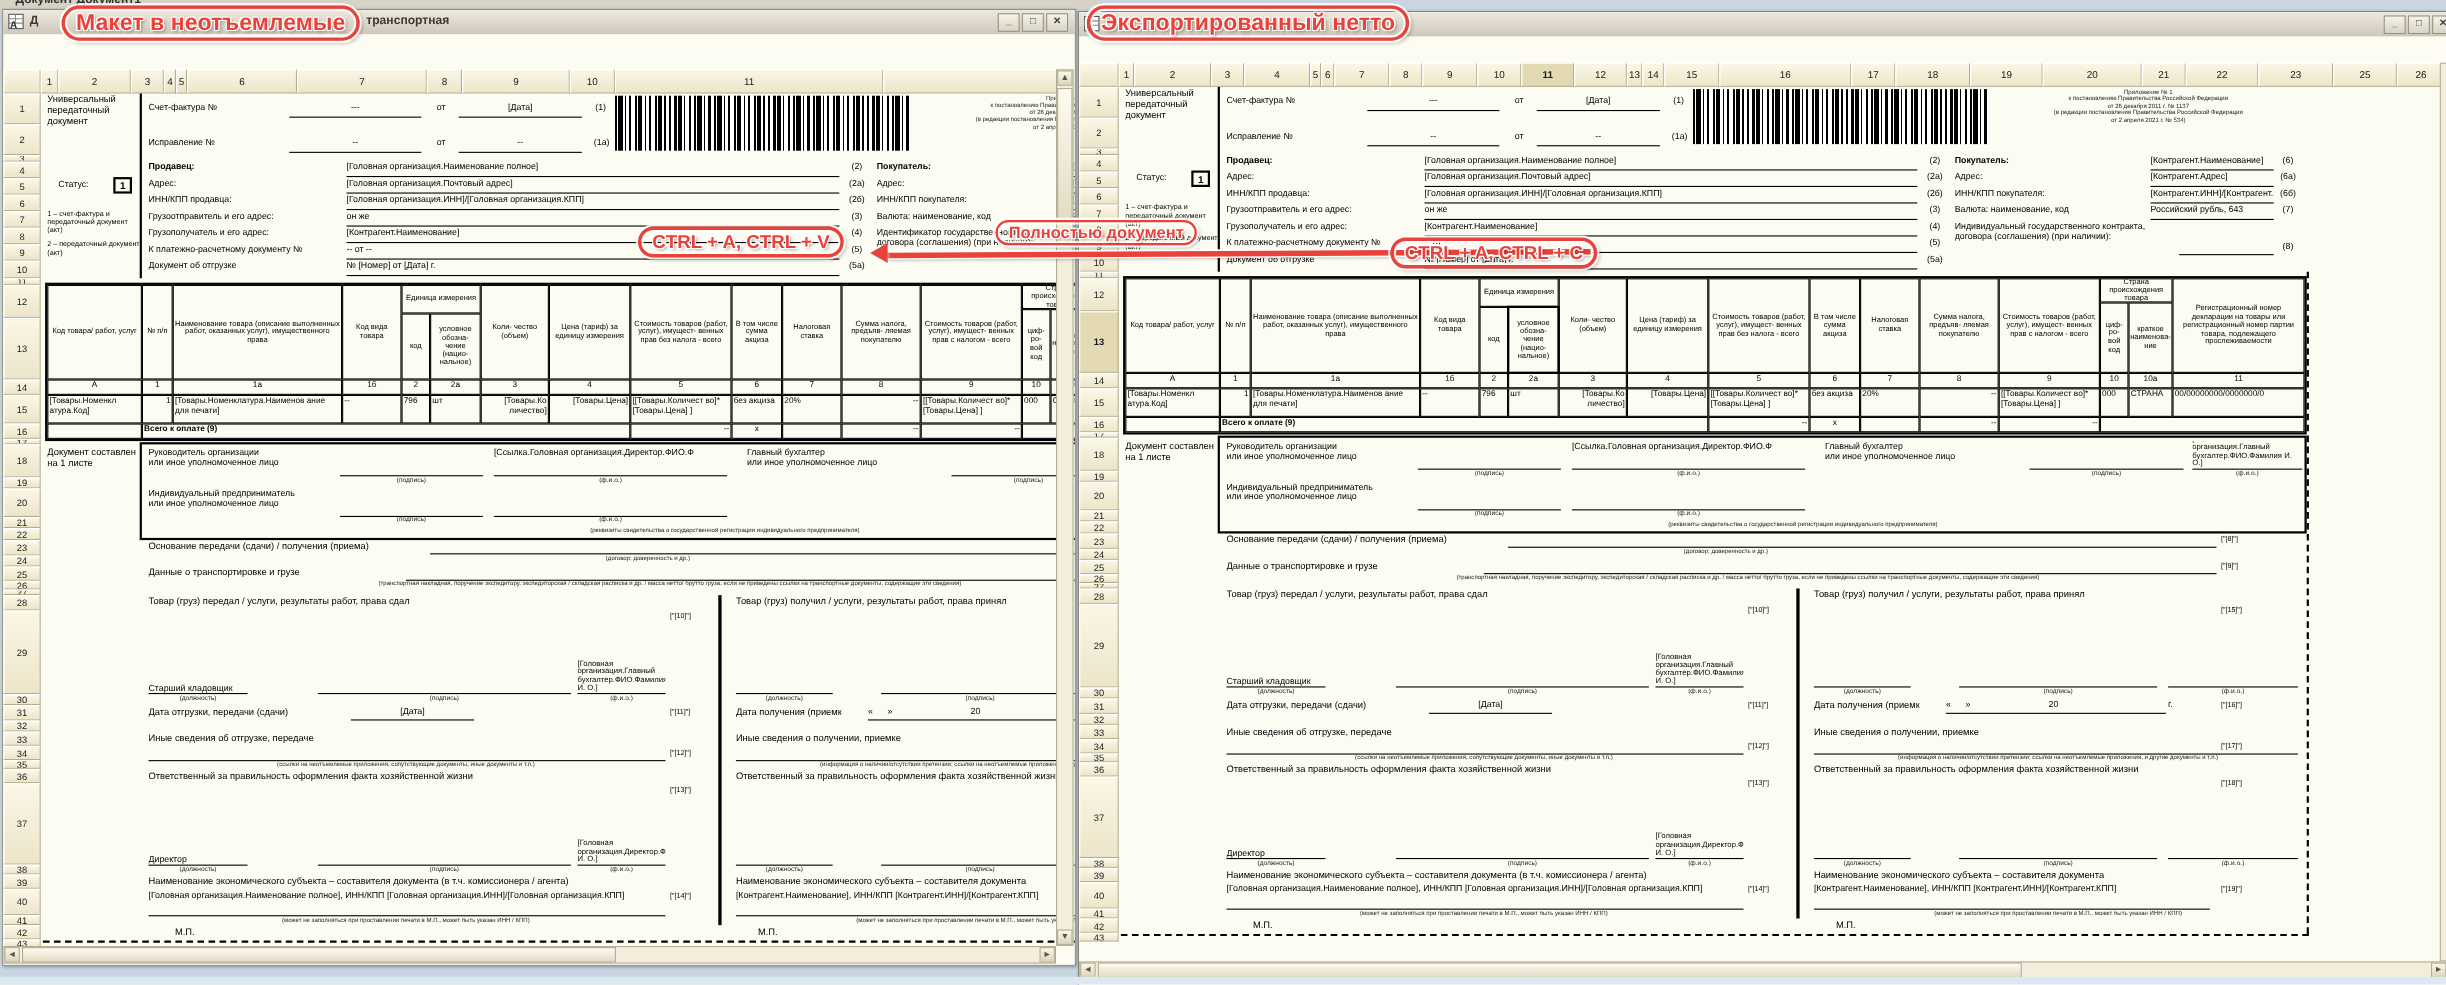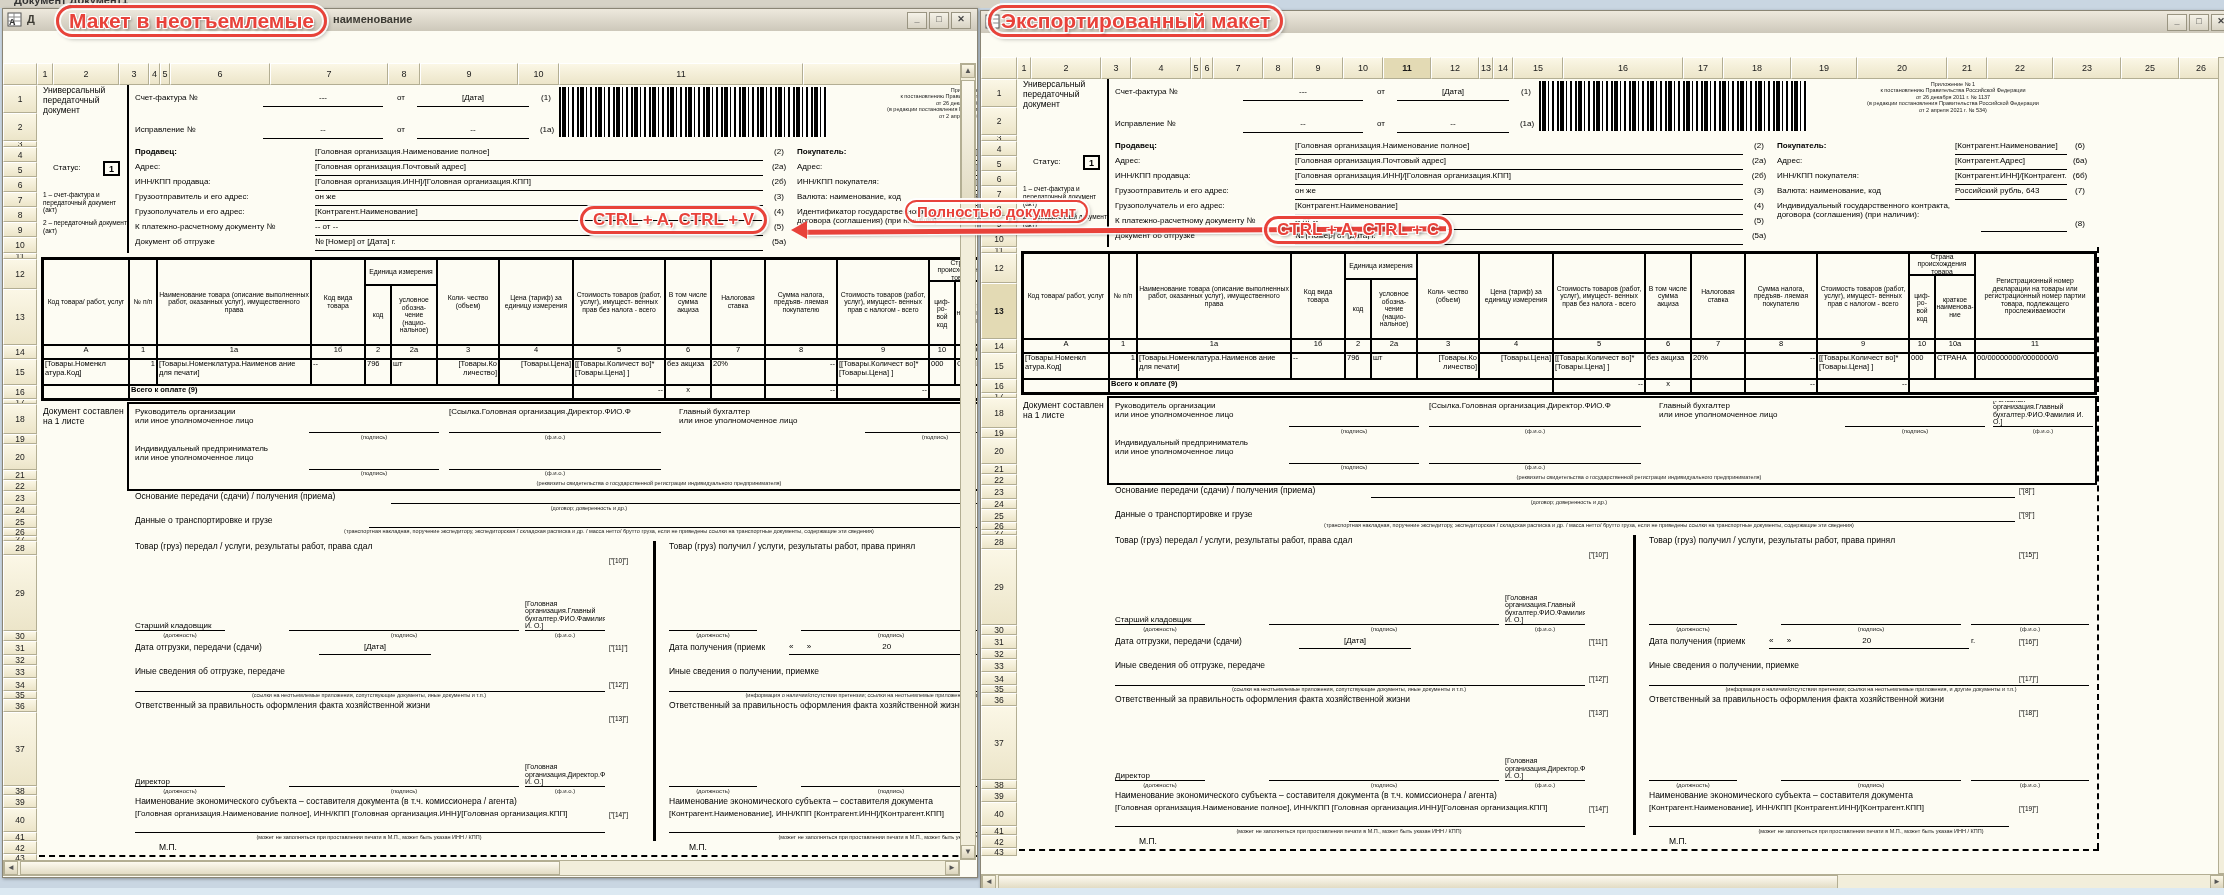--- a/index.html
+++ b/index.html
@@ -86,21 +86,21 @@
 <div class="win" id="win-left" style="left:2px;top:8px;width:974px;height:868px;">
   <div class="titlebar">
     <svg class="docicon" viewBox="0 0 15 15">
       <rect x="1" y="1" width="13" height="13" fill="#fff" stroke="#555"></rect>
       <line x1="1" y1="5" x2="14" y2="5" stroke="#888"></line>
         <line x1="1" y1="9" x2="14" y2="9" stroke="#888"></line>
       <line x1="7" y1="1" x2="7" y2="14" stroke="#888"></line>
       <text x="2" y="13" font-size="9" fill="#333" font-family="Liberation Sans">А</text>
     </svg>
     <span class="ttext" style="left:24px;">Д</span>
-    <span class="ttext" style="left:330px;">наименование</span>
+    <span class="ttext" style="left:330px;">транспортная</span>
     <div class="winbtns" style="right:6px;">
       <div class="wbtn">_</div>
       <div class="wbtn">□</div>
       <div class="wbtn">✕</div>
     </div>
   </div>
   <div class="sheet" style="position: absolute; inset: 22px 0px 0px; background: rgb(253, 252, 243);">
       <div class="colhdr" style="left: 0px; top: 32px; width: 100%;">
         <div class="ch" style="width: 34px; height: 22px;"></div>
         <div class="ch" style="width: 16px; height: 22px;">1</div>
@@ -660,20 +660,20 @@
       <div class="hscroll" style="left: 0px; right: 0px; bottom: 6px;">
         <div class="sbtn" style="left: 0px; top: 0px;">◄</div>
         <div class="sbtn" style="right: 0px; top: 0px;">►</div>
         <div class="sthumb" style="left: 16px; top: 0px; width: 840px; height: 14px;"></div>
       </div>
       <div class="vscroll" style="right: 0px; top: 24px; bottom: 22px; width: 7px;"></div>
     </div>
 </div>
 
 <div class="ann" style="left:56px;top:5px;font-size:21px;">Макет в неотъемлемые</div>
-<div class="ann" style="left:988px;top:5px;font-size:21px;">Экспортированный макет</div>
+<div class="ann" style="left:988px;top:5px;font-size:21px;">Экспортированный нетто</div>
 <div class="ann" style="left:905px;top:200px;font-size:15px;border-width:2.5px;">Полностью документ</div>
 <div class="ann" style="left:580px;top:206px;font-size:17px;">CTRL + A, CTRL + V</div>
 <div class="ann" style="left:1264px;top:216px;font-size:17px;">CTRL + A, CTRL + C</div>
 <div class="arrowline" style="left:806px;top:228px;width:640px;"></div>
 <div class="arrowhead" style="left:791px;top:221px;"></div>
 
 <div class="taskstrip"></div>
 
 </body></html>

